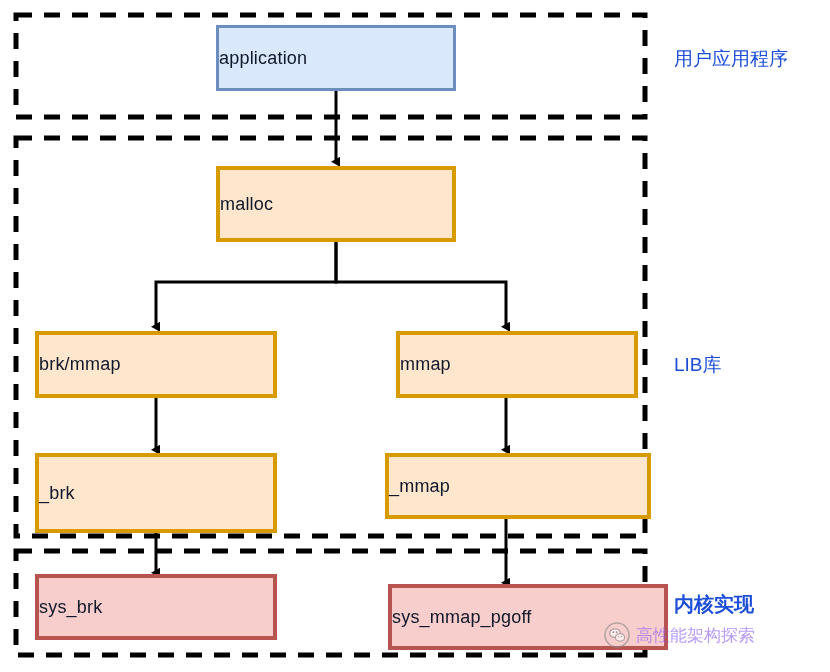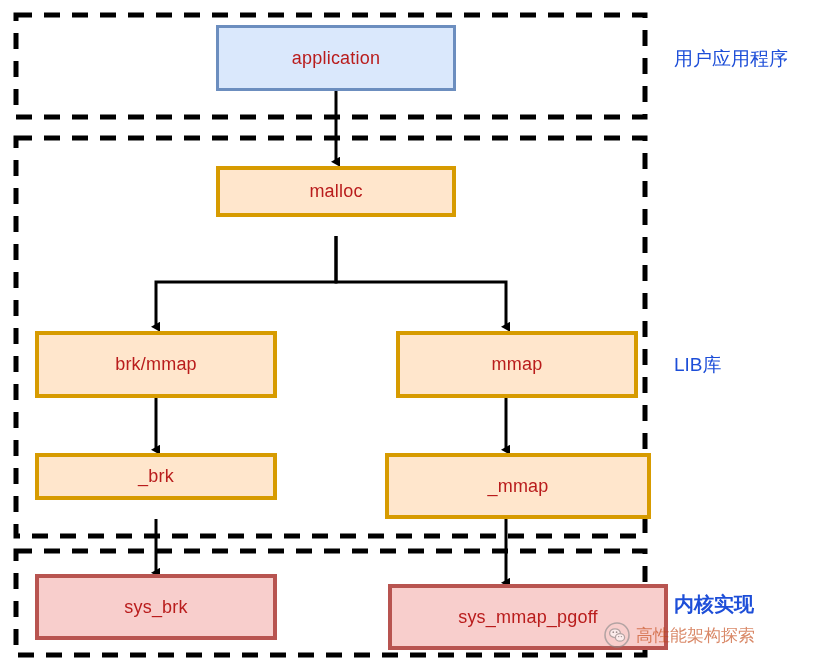--- a/index.html
+++ b/index.html
@@ -22,23 +22,23 @@
     left: 0;
     top: 0;
     width: 830px;
     height: 672px;
   }
   .node {
     position: absolute;
     box-sizing: border-box;
     display: flex;
     align-items: center;
-    justify-content: center;
+    justify-content: flex-start;
     font-size: 18px;
-    color: #b91c1c;
+    color: #0f172a;
     letter-spacing: 0.2px;
     z-index: 5;
   }
   .node-app {
     background: #dae8fc;
     border: 3px solid #6c8ebf;
   }
   .node-lib {
     background: #ffe6cc;
     border: 4px solid #d79b00;
@@ -61,21 +61,21 @@
   .watermark {
     position: absolute;
     display: flex;
     align-items: center;
     gap: 6px;
     z-index: 8;
     opacity: 0.62;
   }
   .watermark .wm-text {
     font-size: 17px;
-    color: #c2410c;
+    color: #8b5cf6;
     white-space: nowrap;
   }
   .wm-logo {
     width: 26px;
     height: 26px;
     position: relative;
     flex: 0 0 auto;
   }
 </style>
 </head>
@@ -107,33 +107,33 @@
 
     <path d="M 156 519 L 156 573" stroke="#000000" stroke-width="3" fill="none" marker-end="url(#arrowhead)"></path>
 
     <path d="M 506 519 L 506 583" stroke="#000000" stroke-width="3" fill="none" marker-end="url(#arrowhead)"></path>
   </svg>
 
   <div class="node node-app" style="left:216px; top:25px; width:240px; height:66px;">
     <span>application</span>
   </div>
 
-  <div class="node node-lib" style="left:216px; top:166px; width:240px; height:51px;">
+  <div class="node node-lib" style="left:216px; top:166px; width:240px; height:76px;">
     <span>malloc</span>
   </div>
 
   <div class="node node-lib" style="left:35px; top:331px; width:242px; height:67px;">
     <span>brk/mmap</span>
   </div>
 
   <div class="node node-lib" style="left:396px; top:331px; width:242px; height:67px;">
     <span>mmap</span>
   </div>
 
-  <div class="node node-lib" style="left:35px; top:453px; width:242px; height:47px;">
+  <div class="node node-lib" style="left:35px; top:453px; width:242px; height:80px;">
     <span>_brk</span>
   </div>
 
   <div class="node node-lib" style="left:385px; top:453px; width:266px; height:66px;">
     <span>_mmap</span>
   </div>
 
   <div class="node node-kernel" style="left:35px; top:574px; width:242px; height:66px;">
     <span>sys_brk</span>
   </div>

